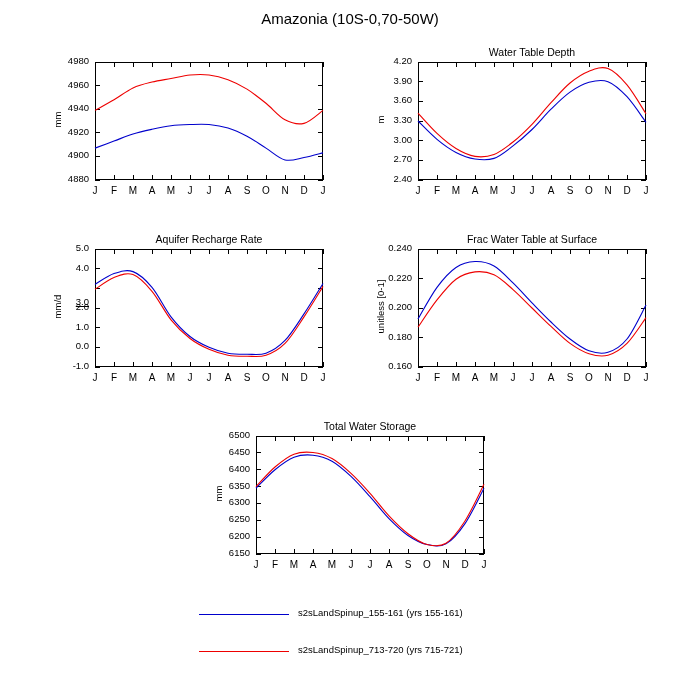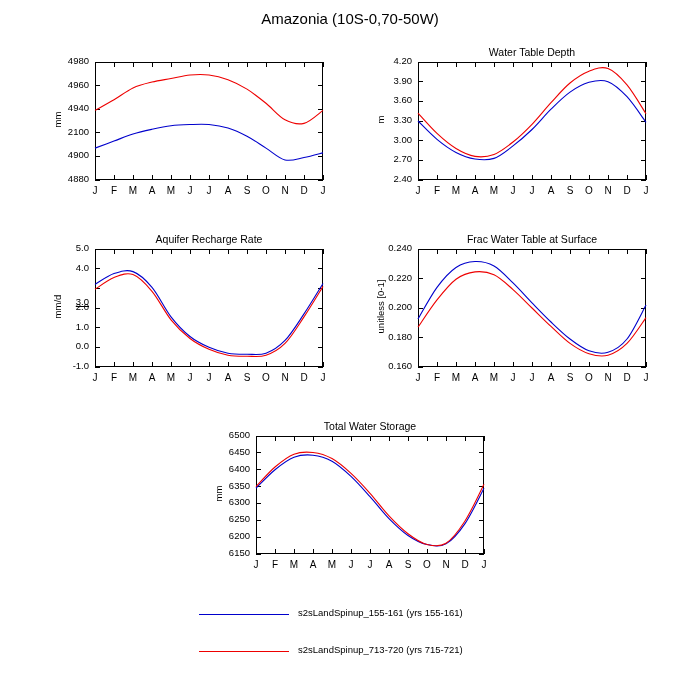--- a/index.html
+++ b/index.html
@@ -91,21 +91,21 @@
       <div class="plotbox" style="left: 95px; top: 62px; width: 228px; height: 118px;"></div>
       <div class="ylabel" style="left: 27px; top: 114px; width: 60px; text-align: center; transform: rotate(-90deg);">mm</div>
       <div class="tickmark" style="left: 95px; top: 179.5px; width: 5px; height: 1px;"></div>
       <div class="tickmark" style="left: 318px; top: 179.5px; width: 5px; height: 1px;"></div>
       <div class="ytick-label" style="left: 33px; width: 56px; top: 173px;">4880</div>
       <div class="tickmark" style="left: 95px; top: 155.9px; width: 5px; height: 1px;"></div>
       <div class="tickmark" style="left: 318px; top: 155.9px; width: 5px; height: 1px;"></div>
       <div class="ytick-label" style="left: 33px; width: 56px; top: 149.4px;">4900</div>
       <div class="tickmark" style="left: 95px; top: 132.3px; width: 5px; height: 1px;"></div>
       <div class="tickmark" style="left: 318px; top: 132.3px; width: 5px; height: 1px;"></div>
-      <div class="ytick-label" style="left: 33px; width: 56px; top: 125.8px;">2100</div>
+      <div class="ytick-label" style="left: 33px; width: 56px; top: 125.8px;">4920</div>
       <div class="tickmark" style="left: 95px; top: 108.7px; width: 5px; height: 1px;"></div>
       <div class="tickmark" style="left: 318px; top: 108.7px; width: 5px; height: 1px;"></div>
       <div class="ytick-label" style="left: 33px; width: 56px; top: 102.2px;">4940</div>
       <div class="tickmark" style="left: 95px; top: 85.1px; width: 5px; height: 1px;"></div>
       <div class="tickmark" style="left: 318px; top: 85.1px; width: 5px; height: 1px;"></div>
       <div class="ytick-label" style="left: 33px; width: 56px; top: 78.6px;">4960</div>
       <div class="tickmark" style="left: 95px; top: 61.5px; width: 5px; height: 1px;"></div>
       <div class="tickmark" style="left: 318px; top: 61.5px; width: 5px; height: 1px;"></div>
       <div class="ytick-label" style="left: 33px; width: 56px; top: 55px;">4980</div>
       <div class="tickmark" style="left: 94.5px; top: 175px; width: 1px; height: 5px;"></div>

